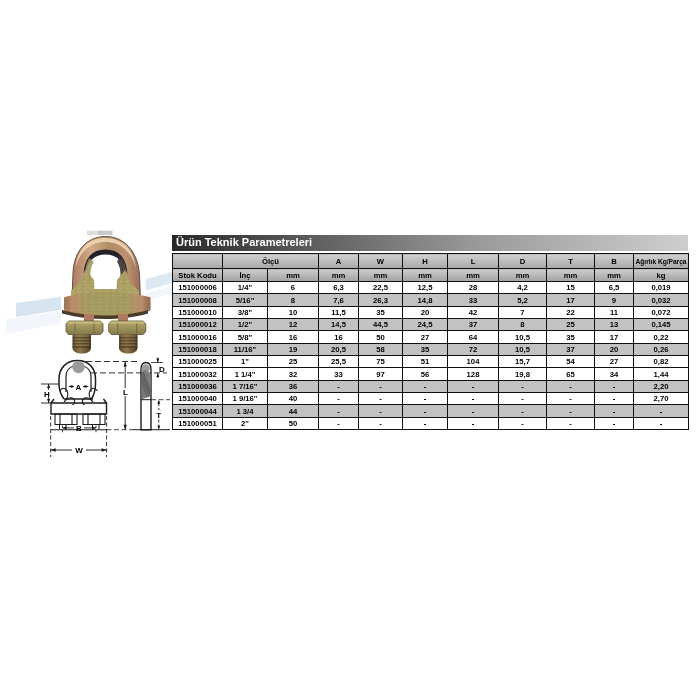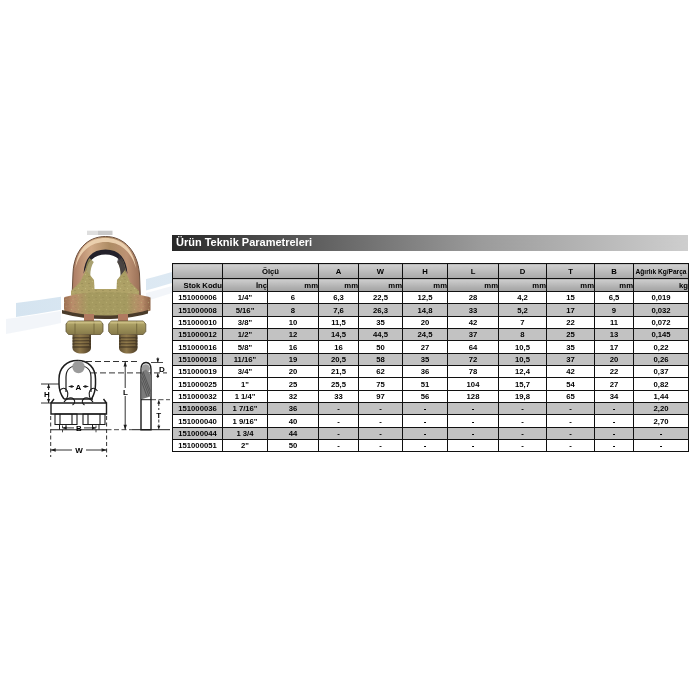--- a/index.html
+++ b/index.html
@@ -1,23 +1,23 @@
 <!DOCTYPE html>
 <html><head>
 <meta charset="utf-8">
 <style>
 html,body{margin:0;padding:0;background:#ffffff;}
 .page{position:relative;transform:translateZ(0);width:700px;height:700px;background:#ffffff;overflow:hidden;font-family:"Liberation Sans",sans-serif;}
 .art{position:absolute;left:0;top:0;transform:translateZ(0);}
 .tblwrap{position:absolute;left:172px;top:235px;width:516px;}
 .titlebar{filter:brightness(1);height:16px;background:linear-gradient(90deg,#282828 0%,#595959 25%,#9b9b9b 60%,#cecece 100%);color:#ffffff;font-size:11px;font-weight:bold;line-height:15.5px;padding-left:4px;box-sizing:border-box;letter-spacing:0px;}
-table{filter:brightness(1);border-collapse:collapse;table-layout:fixed;width:516px;margin-top:12px;}
+table{filter:brightness(1);border-collapse:collapse;table-layout:fixed;width:516px;margin-top:2px;}
 td{border:1.8px solid #101010;font-size:7.7px;font-weight:bold;text-align:center;color:#000000;padding:0;overflow:hidden;white-space:nowrap;}
 tr.h1 td{height:14px;background:linear-gradient(180deg,#d0d0d0 0%,#b8b8b8 60%,#a8a8a8 100%);}
-tr.h2 td{height:12px;background:linear-gradient(180deg,#cecece 0%,#b2b2b2 60%,#a2a2a2 100%);text-align:right;}
+tr.h2 td{height:12px;background:linear-gradient(180deg,#cecece 0%,#b2b2b2 60%,#a2a2a2 100%);}
 tr.d td{height:11.35px;}
 tr.odd td{background:#ffffff;}
 tr.even td{background:#c2c2c2;}
 </style>
 </head>
 <body>
 <div class="page">
 
 <svg class="art" width="700" height="700" viewBox="0 0 700 700">
   <defs>
@@ -316,33 +316,20 @@
             <td>20,5</td>
             <td>58</td>
             <td>35</td>
             <td>72</td>
             <td>10,5</td>
             <td>37</td>
             <td>20</td>
             <td>0,26</td>
           </tr>
     <tr class="d odd">
-            <td>151000019</td>
-            <td>3/4"</td>
-            <td>20</td>
-            <td>21,5</td>
-            <td>62</td>
-            <td>36</td>
-            <td>78</td>
-            <td>12,4</td>
-            <td>42</td>
-            <td>22</td>
-            <td>0,37</td>
-          </tr>
-    <tr class="d odd">
             <td>151000025</td>
             <td>1"</td>
             <td>25</td>
             <td>25,5</td>
             <td>75</td>
             <td>51</td>
             <td>104</td>
             <td>15,7</td>
             <td>54</td>
             <td>27</td>

